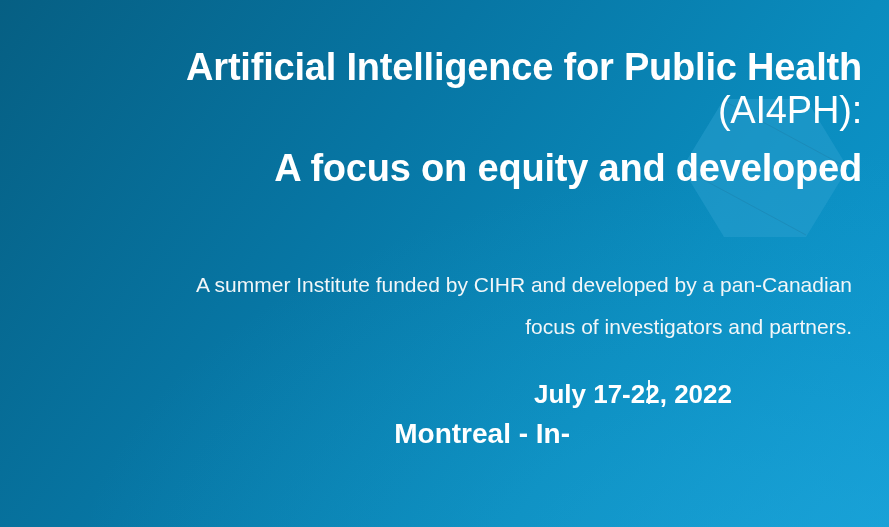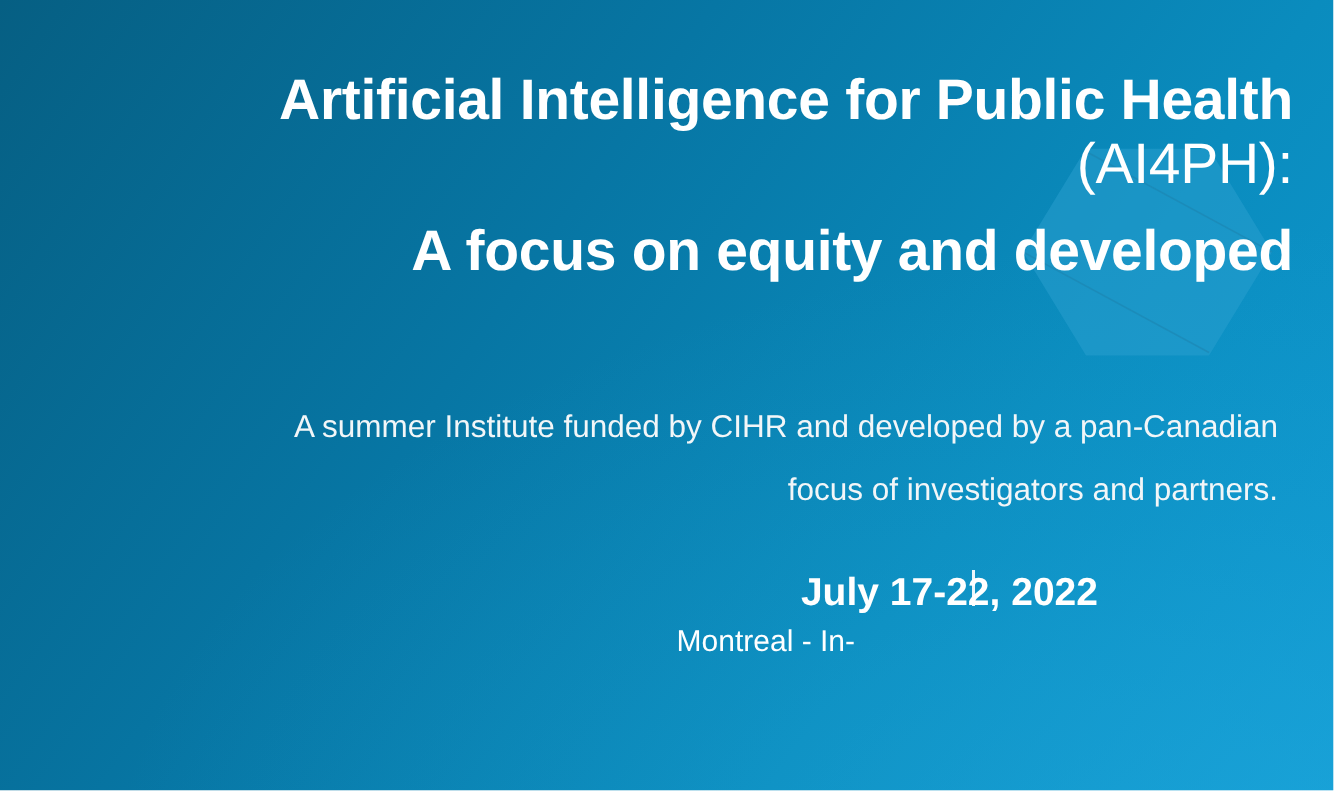--- a/index.html
+++ b/index.html
@@ -77,22 +77,22 @@
   }
   .event-date {
     color: #ffffff;
     font-size: 26px;
     font-weight: bold;
     line-height: 1.35;
     white-space: nowrap;
   }
   .event-place {
     color: #ffffff;
-    font-size: 20px;
-    font-weight: normal;
+    font-size: 28px;
+    font-weight: bold;
     line-height: 1.6;
     margin-left: 48px;
     width: 210px;
   }
   #caret {
     position: absolute;
     left: 648px;
     top: 380px;
     width: 2px;
     height: 24px;

